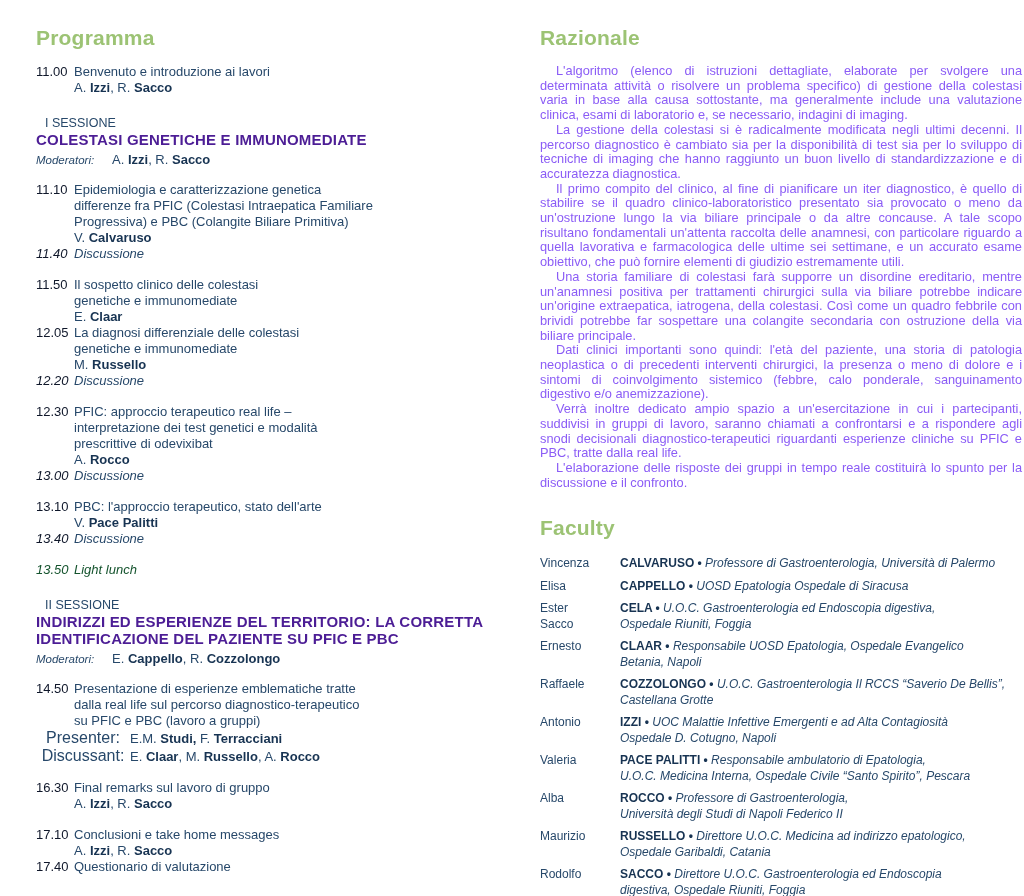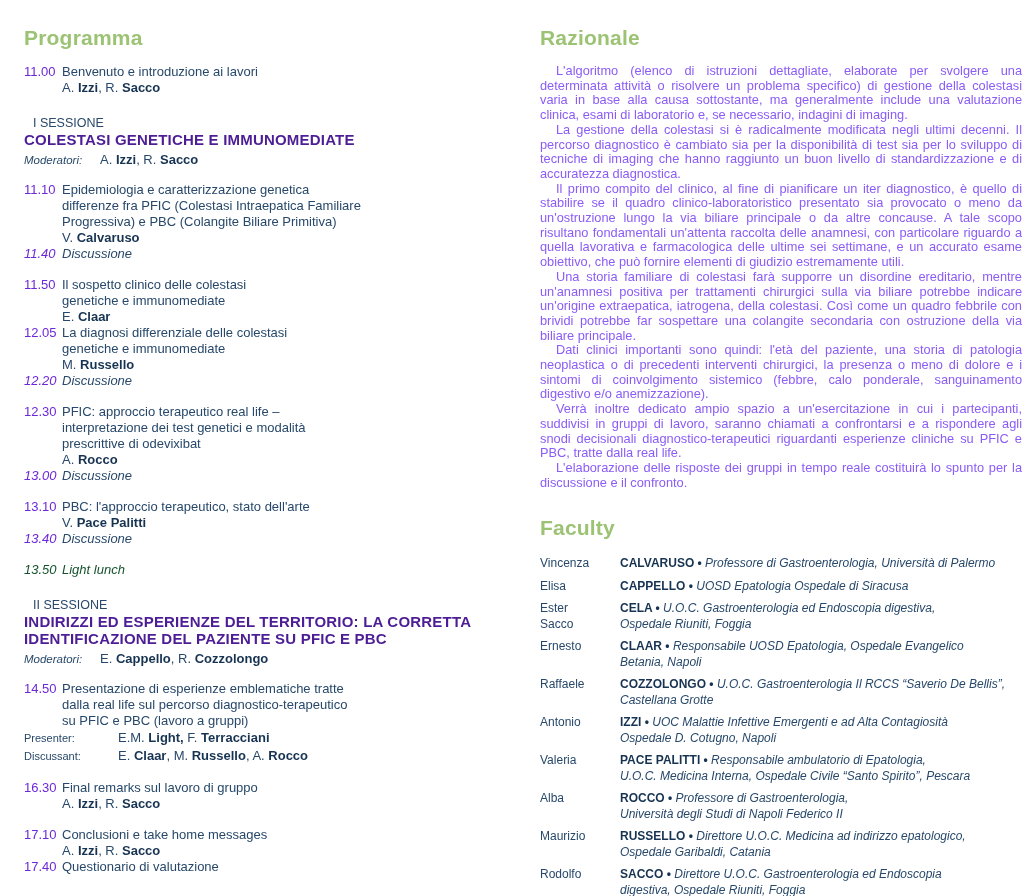--- a/index.html
+++ b/index.html
@@ -3,45 +3,45 @@
 <meta charset="utf-8">
 <style>
   html,body{margin:0;padding:0;}
   body{
     width:1024px;height:896px;background:#ffffff;
     font-family:"Liberation Sans",sans-serif;
     -webkit-font-smoothing:antialiased;
     color:#27486a;overflow:hidden;
   }
   .page{position:relative;width:1024px;height:896px;background:#fff;}
-  .col-left{position:absolute;left:24px;top:26px;width:480px;}
+  .col-left{position:absolute;left:36px;top:26px;width:480px;}
   .col-right{position:absolute;left:540px;top:26px;width:482px;}
 
   .h-green{
     font-size:21px;font-weight:bold;color:#9cc374;
     margin:0 0 14px 0;letter-spacing:.2px;
   }
 
   
   .entry{display:grid;grid-template-columns:38px 1fr;column-gap:0;
     font-size:13px;line-height:16px;margin:0;}
-  .entry .time{color:#6d28d9;}
+  .entry .time{color:#0f172a;}
   .entry .etitle div{color:#27486a;}
   .entry .speakers{color:#27486a;}
   .entry b{color:#173352;}
   .entry.it{font-style:italic;}
   .entry.green, .entry.green .time, .entry.green .etitle div{color:#14532d;}
   .spacer{height:15px;}
   .session{margin:4px 0 14px 0;}
   .session .slabel{font-size:12.5px;color:#27486a;line-height:16px;margin-left:9px;}
   .session .stitle div{font-size:15px;font-weight:bold;color:#4c1d95;line-height:17.5px;letter-spacing:.2px;}
   .session .mods{display:grid;grid-template-columns:76px 1fr;align-items:baseline;margin-top:3px;font-size:13px;line-height:16px;}
   .session .mods .mlabel{font-style:italic;font-size:11.5px;color:#27486a;}
   .roles .rrow{display:grid;grid-template-columns:94px 1fr;align-items:baseline;font-size:13px;line-height:17px;}
-  .roles .rlabel{font-size:11px;color:#27486a;}
+  .roles .rlabel{font-size:16px;color:#27486a;text-align:center;}
   b{font-weight:bold;color:#173352;}
 
   
   .rat p{
     margin:0;font-size:12.8px;line-height:14.7px;color:#8b5cf6;
     text-align:justify;text-indent:16px;
   }
   .faculty-h{margin-top:26px;margin-bottom:16px;}
   .frow{display:grid;grid-template-columns:64px 1fr;column-gap:16px;
     font-size:12px;line-height:15.5px;margin-bottom:7px;}
@@ -192,21 +192,21 @@
             <div class="etitle">
               <div>Presentazione di esperienze emblematiche tratte</div>
               <div>dalla real life sul percorso diagnostico-terapeutico</div>
               <div>su PFIC e PBC (lavoro a gruppi)</div>
             </div>
           </div>
         </div>
         <div class="roles">
           <div class="rrow">
             <span class="rlabel">Presenter:</span>
-            <span><span>E.M. </span><b>Light,</b><span> F. </span><b>Terracciani</b></span>
+            <span><span>E.M. </span><b>Studi,</b><span> F. </span><b>Terracciani</b></span>
           </div>
           <div class="rrow">
             <span class="rlabel">Discussant:</span>
             <span><span>E. </span><b>Claar</b><span>, M. </span><b>Russello</b><span>, A. </span><b>Rocco</b></span>
           </div>
         </div>
         <div class="spacer"></div>
         <div class="entry">
           <span class="time">16.30</span>
           <div>

